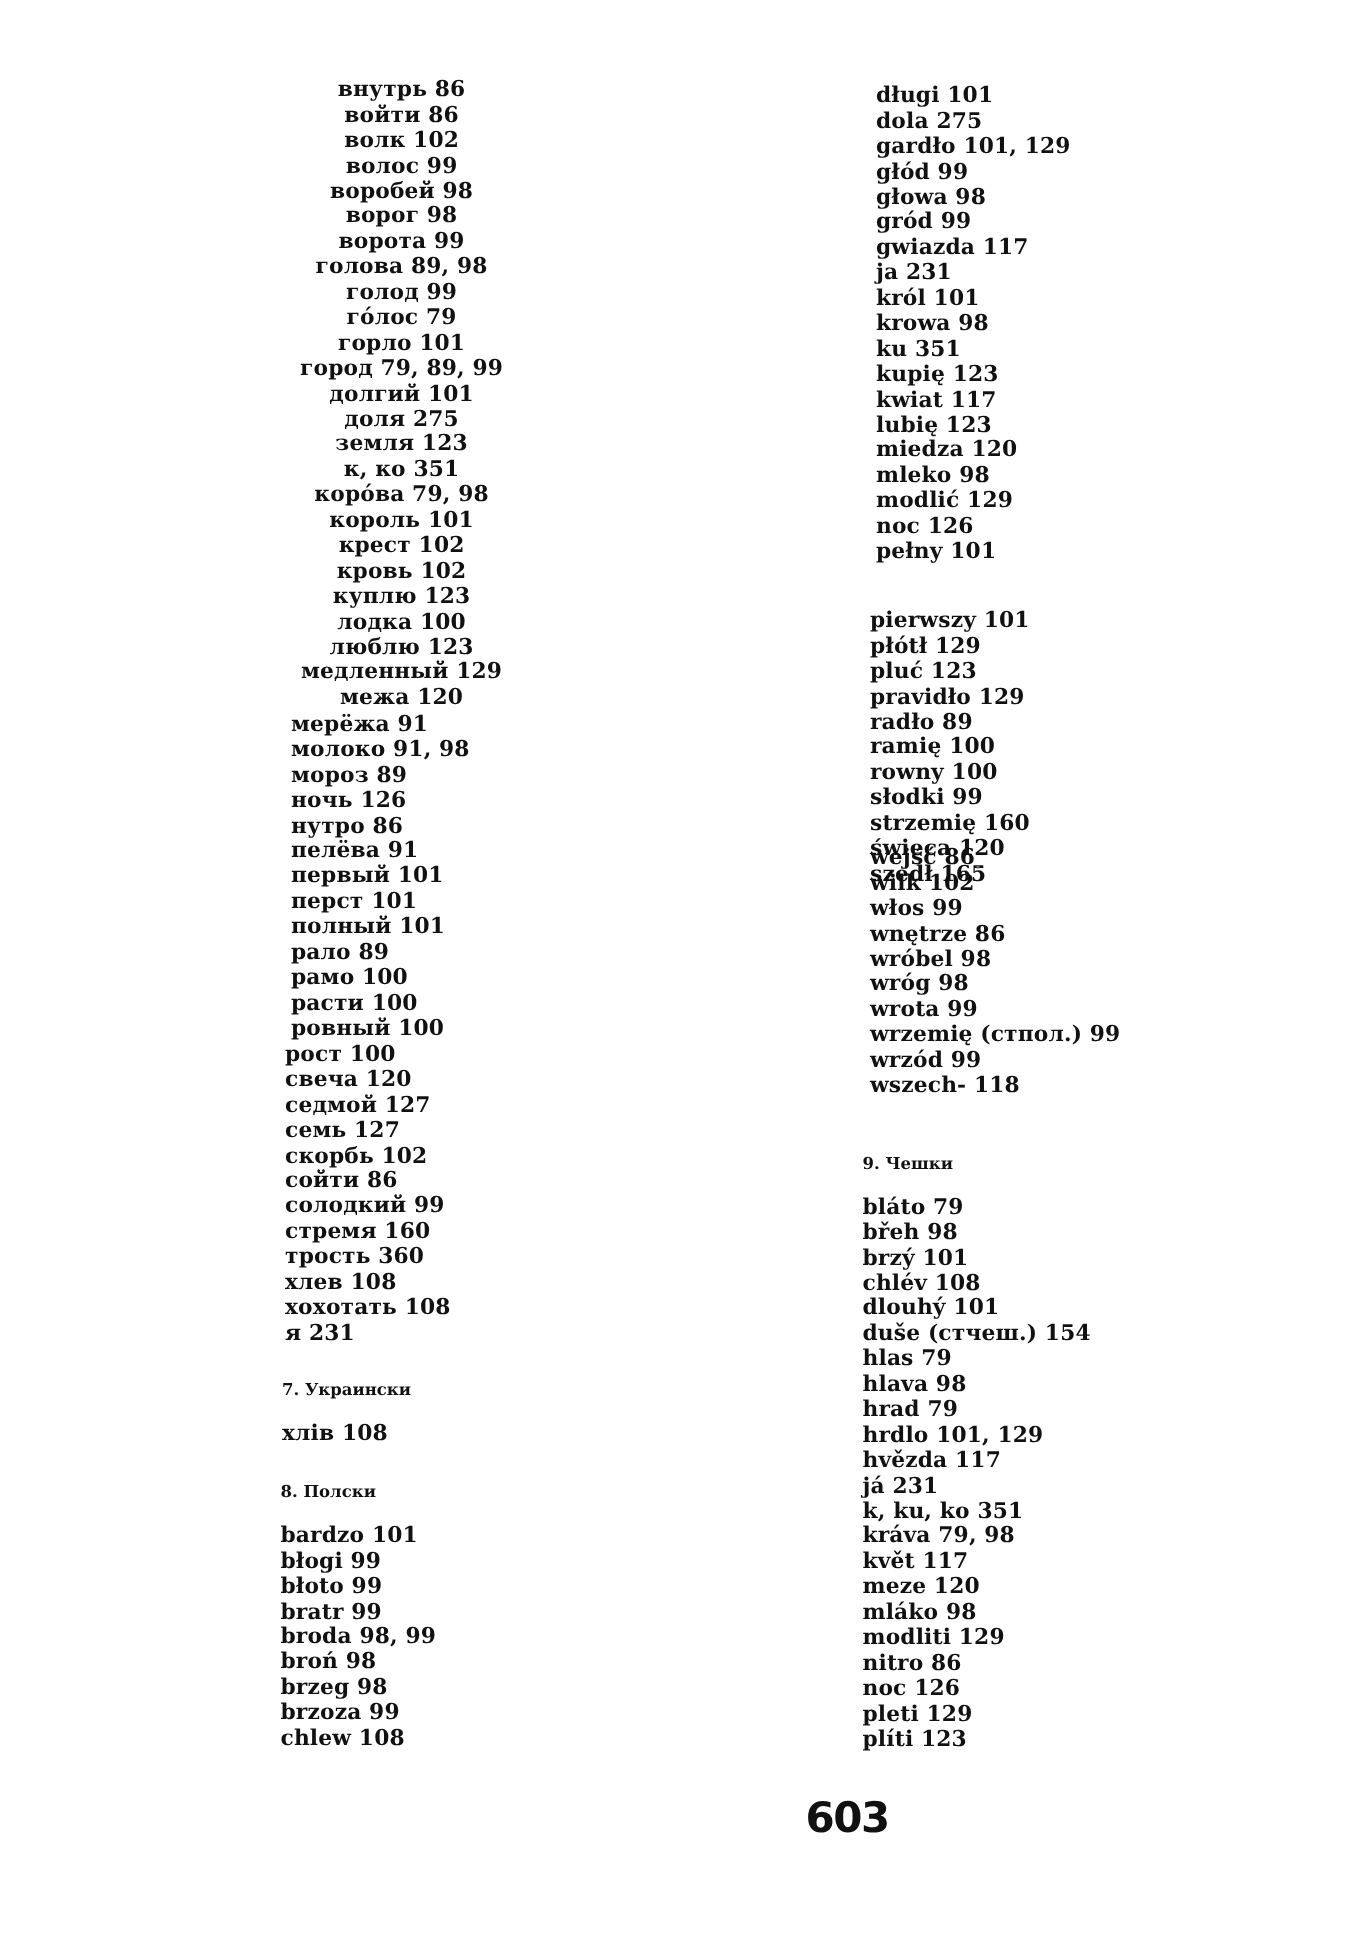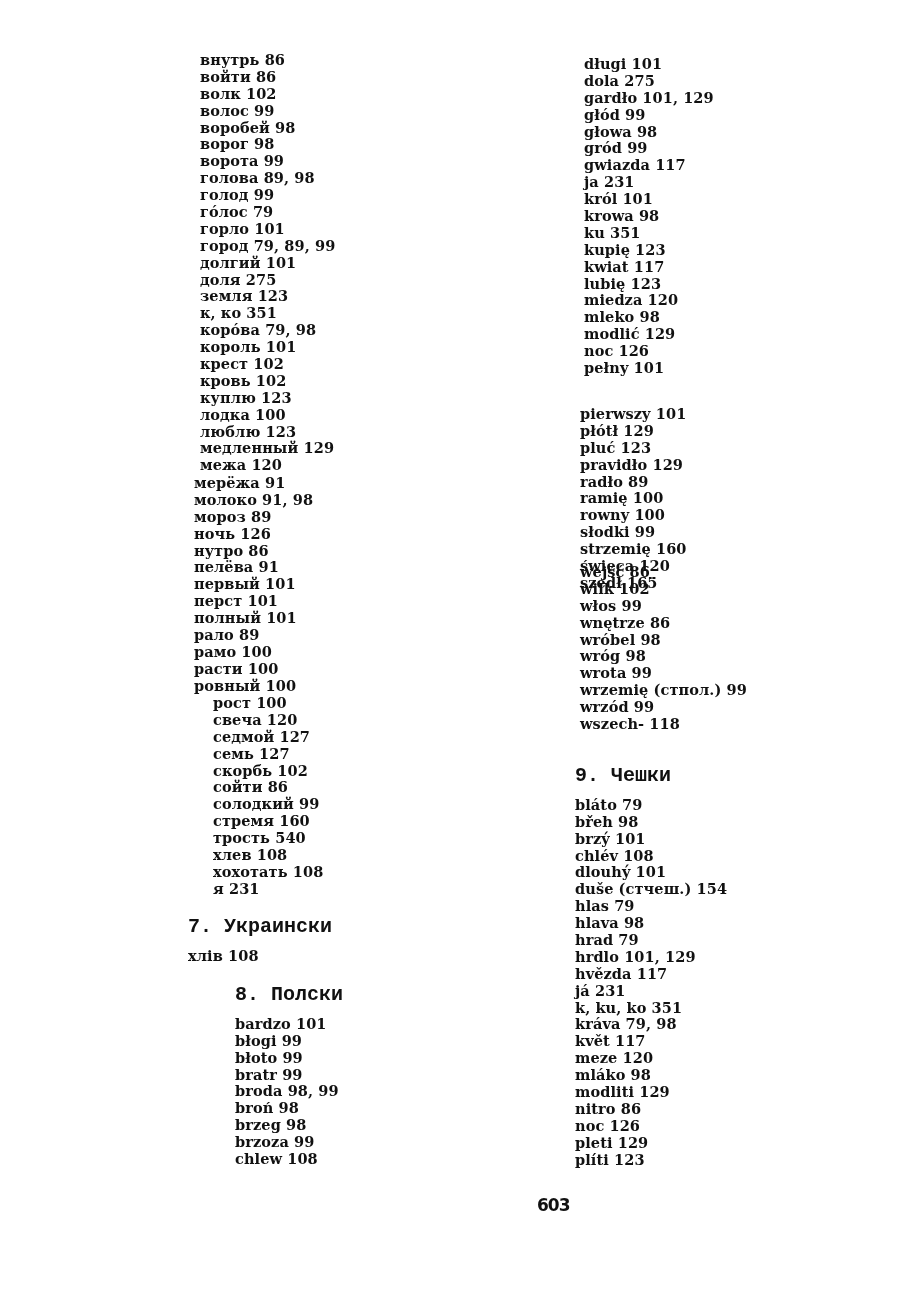--- a/index.html
+++ b/index.html
@@ -1,30 +1,30 @@
 <!DOCTYPE html>
 <html><head>
 <meta charset="utf-8">
 <style>
   html, body { margin: 0; padding: 0; background: #ffffff; }
   body { width: 900px; height: 1300px; position: relative; overflow: hidden;
          font-family: "DejaVu Serif", "Liberation Serif", serif; color: #111; }
   .col { position: absolute; }
   .entry { font-size: 14.5px; font-weight: bold; line-height: 16.9px; height: 16.9px;
            white-space: nowrap; letter-spacing: 0.1px; }
-  .heading { font-size: 20px; font-weight: bold; line-height: 16.9px; height: 16.9px;
-             white-space: nowrap; font-family: Liberation Mono, monospace; }
-  .pageno { position: absolute; left: 537px; top: 1195px; font-size: 17px; font-weight: bold;
+  .heading { font-size: 11px; font-weight: bold; line-height: 16.9px; height: 16.9px;
+             white-space: nowrap; }
+  .pageno { position: absolute; left: 537px; top: 1195px; font-size: 28px; font-weight: bold;
             font-family: "DejaVu Sans", "Liberation Sans", sans-serif; letter-spacing: -1px; }
   .dot { position: absolute; left: 651px; top: 577px; width: 2px; height: 2px; background: #666; }
 </style>
 </head>
 <body>
 
-<div class="col" style="left:200px; top:52px;">
+<div class="col" style="left:200px; top:52px;text-align:center;">
   <div class="entry">внутрь 86</div>
   <div class="entry">войти 86</div>
   <div class="entry">волк 102</div>
   <div class="entry">волос 99</div>
   <div class="entry">воробей 98</div>
   <div class="entry">ворог 98</div>
   <div class="entry">ворота 99</div>
   <div class="entry">голова 89, 98</div>
   <div class="entry">голод 99</div>
   <div class="entry">гóлос 79</div>
@@ -52,41 +52,41 @@
   <div class="entry">нутро 86</div>
   <div class="entry">пелёва 91</div>
   <div class="entry">первый 101</div>
   <div class="entry">перст 101</div>
   <div class="entry">полный 101</div>
   <div class="entry">рало 89</div>
   <div class="entry">рамо 100</div>
   <div class="entry">расти 100</div>
   <div class="entry">ровный 100</div>
 </div>
-<div class="col" style="left:190px; top:695px;margin-left:23px;">
+<div class="col" style="left:190px; top:695px;">
   <div class="entry">рост 100</div>
   <div class="entry">свеча 120</div>
   <div class="entry">седмой 127</div>
   <div class="entry">семь 127</div>
   <div class="entry">скорбь 102</div>
   <div class="entry">сойти 86</div>
   <div class="entry">солодкий 99</div>
   <div class="entry">стремя 160</div>
-  <div class="entry">трость 540</div>
+  <div class="entry">трость 360</div>
   <div class="entry">хлев 108</div>
   <div class="entry">хохотать 108</div>
   <div class="entry">я 231</div>
 </div>
 
 <div class="col" style="left:188px; top:919px;">
   <div class="heading">7. Украински</div>
   <div class="entry" style="margin-top:12px;">хлів 108</div>
 </div>
 
-<div class="col" style="left:187px; top:987px;margin-left:48px;">
+<div class="col" style="left:187px; top:987px;">
   <div class="heading">8. Полски</div>
   <div class="entry" style="margin-top:12px;">bardzo 101</div>
   <div class="entry">błogi 99</div>
   <div class="entry">błoto 99</div>
   <div class="entry">bratr 99</div>
   <div class="entry">broda 98, 99</div>
   <div class="entry">broń 98</div>
   <div class="entry">brzeg 98</div>
   <div class="entry">brzoza 99</div>
   <div class="entry">chlew 108</div>

